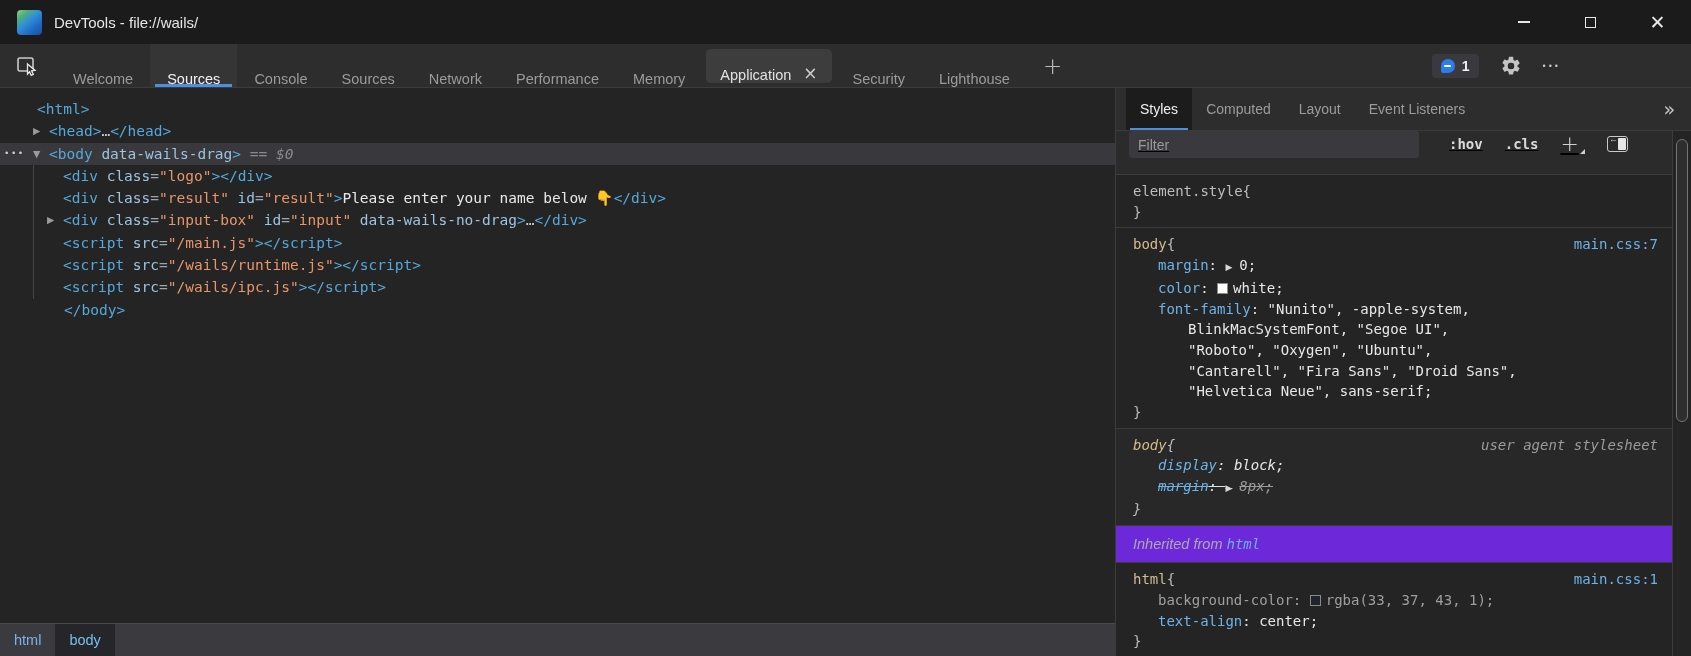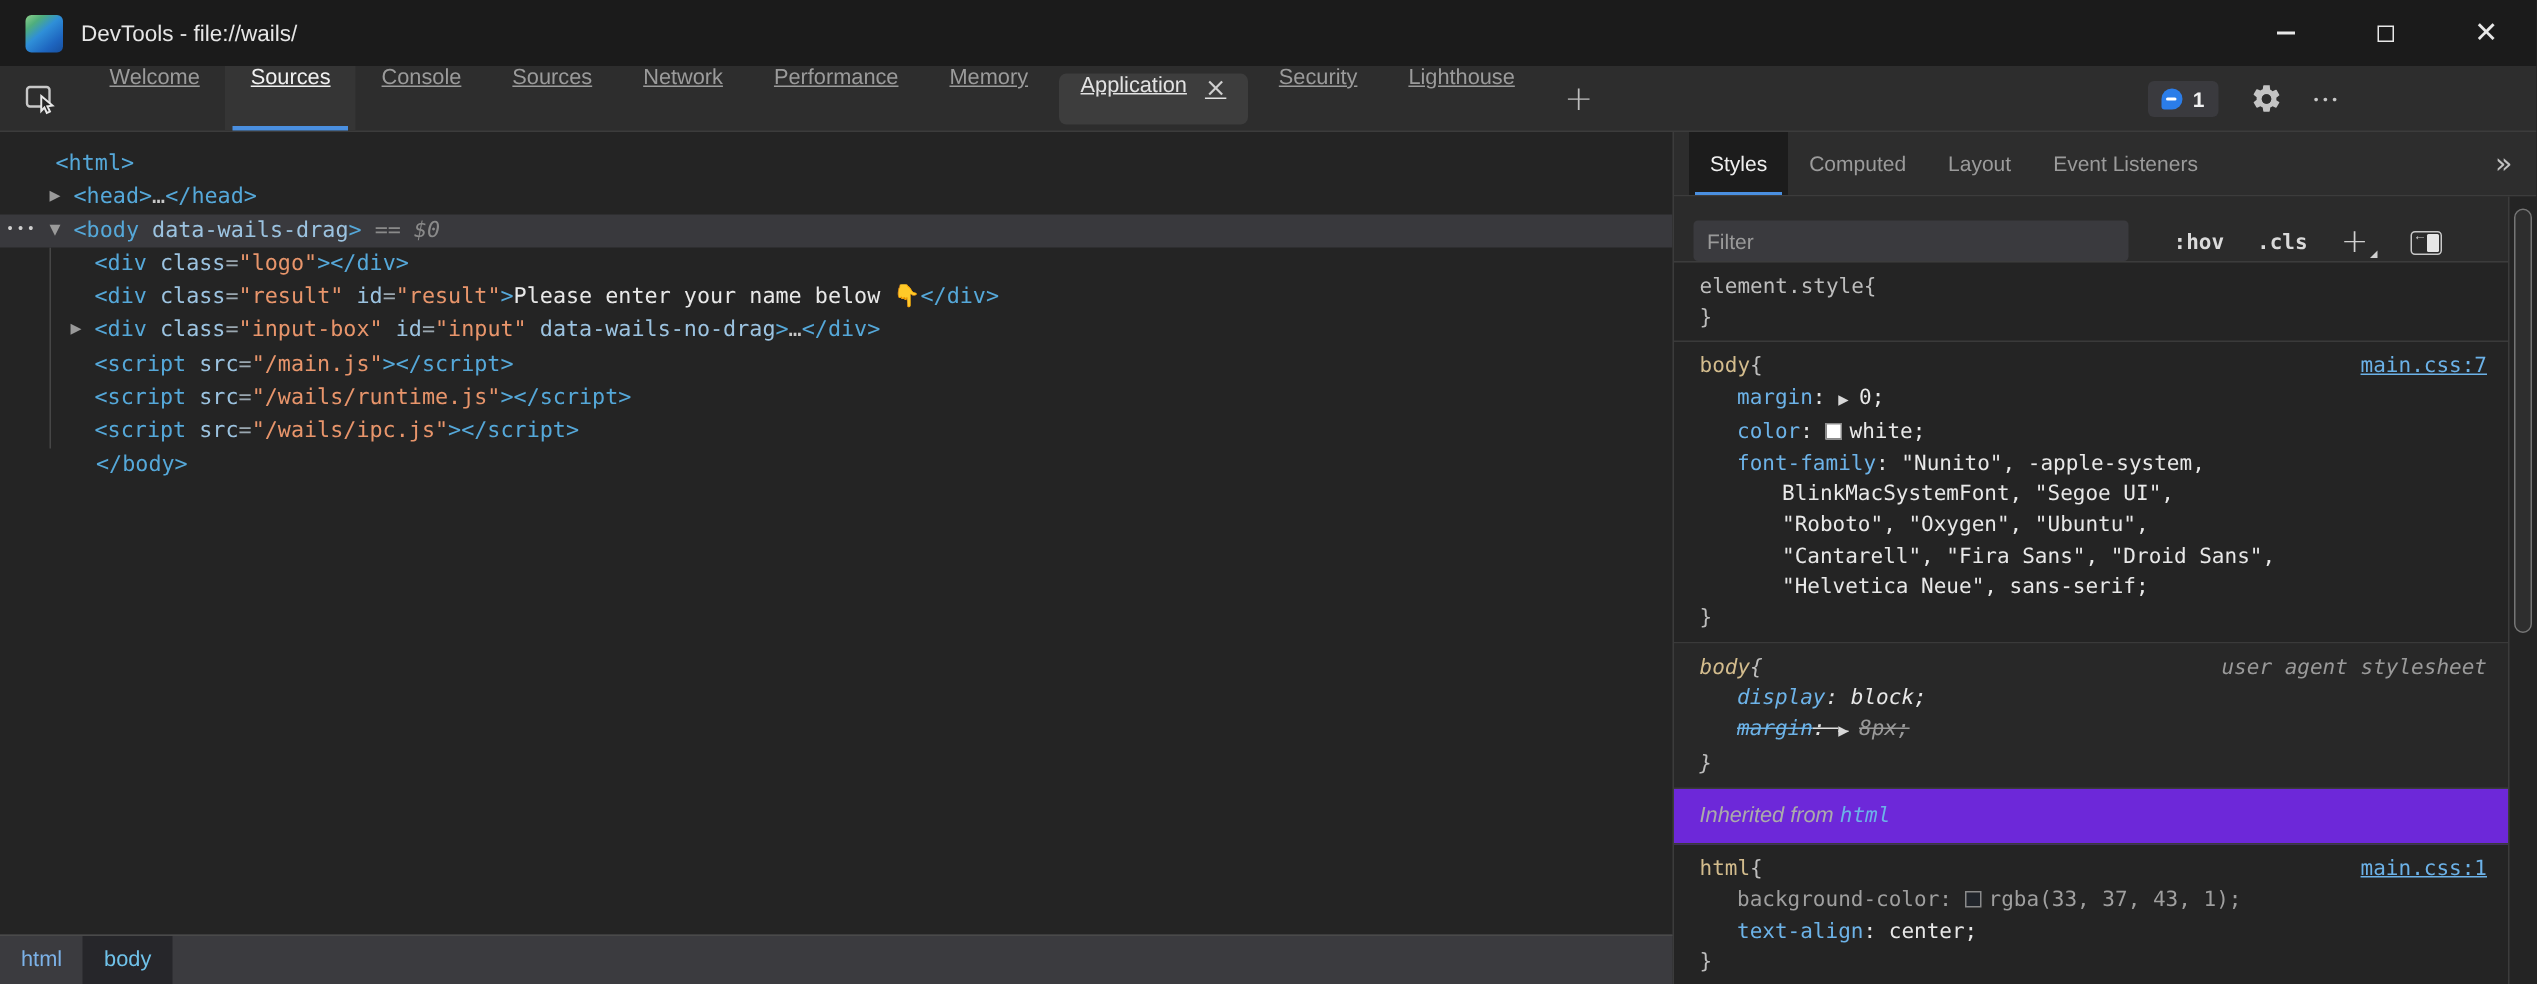--- a/index.html
+++ b/index.html
@@ -14,21 +14,21 @@
   .win-controls { position:absolute; right:0; top:0; height:44px; display:flex; }
   .win-btn { width:67px; height:44px; display:flex; align-items:center; justify-content:center; color:#e8e8e8; }
   .glyph-min { width:12px; height:1.5px; background:#e8e8e8; }
   .glyph-max { width:11px; height:11px; border:1.5px solid #e8e8e8; }
   .glyph-close { font-size:19px; line-height:1; font-family:"DejaVu Sans",sans-serif; }
 
   
   .toolbar { height:44px; background:#2d2d2d; border-bottom:1px solid #3c3c3c; display:flex; align-items:center; padding-left:10px; }
   .inspect-btn { width:34px; height:34px; display:flex; align-items:center; justify-content:center; margin-right:12px; }
   .main-tabs { display:flex; height:43px; align-items:center; }
-  .tab { position:relative; height:43px; display:flex; align-items:flex-start; padding:0 17px; color:#9b9b9b; font-size:14.5px; white-space:nowrap;text-decoration:underline; }
+  .tab { position:relative; height:43px; display:flex; align-items:flex-end; padding:0 17px; color:#9b9b9b; font-size:14.5px; white-space:nowrap; }
   .tab.active { background:#353535; color:#f2f2f2; }
   .tab.active::after { content:""; position:absolute; left:5px; right:5px; bottom:0; height:3px; background:#4a8fe0; }
   .tab.highlighted { height:34px; background:#3d3d3d; border-radius:5px; margin:0 4px; color:#e2e2e2; gap:12px; padding:0 14px; }
   .tab-close { color:#cfcfcf; font-size:17px; font-family:"DejaVu Sans",sans-serif; }
   .add-tab { color:#bdbdbd; font-size:23px; font-weight:300; padding:0 14px; margin-left:2px; font-family:"DejaVu Sans",sans-serif; }
   .toolbar-right { margin-left:auto; display:flex; align-items:center; gap:21px; padding-right:130px; }
   .issues-badge { display:flex; align-items:center; gap:7px; background:#3a3a3e; border-radius:4px; padding:4px 9px; }
   .bubble { width:14px; height:14px; background:#2b7de9; border-radius:50% 50% 50% 2px; position:relative; }
   .bubble::after { content:""; position:absolute; left:3px; top:6px; width:7px; height:2px; background:#fff; border-radius:1px; }
   .issues-count { color:#f0f0f0; font-size:14px; font-weight:bold; }
@@ -58,39 +58,39 @@
   
   .styles-panel { flex:1; display:flex; flex-direction:column; background:#242424; }
   .styles-tabs { height:43px; background:#2d2d2d; border-bottom:1px solid #3c3c3c; display:flex; align-items:stretch; padding-left:10px; }
   .styles-tab { position:relative; display:flex; align-items:center; padding:0 14px; color:#9b9b9b; font-size:14px; white-space:nowrap; }
   .styles-tab.active { background:#1c1c1c; color:#f0f0f0; }
   .styles-tab.active::after { content:""; position:absolute; left:4px; right:4px; bottom:0; height:2.5px; background:#4a8fe0; }
   .tabs-chevron { margin-left:auto; display:flex; align-items:center; padding-right:16px; color:#c0c0c0; font-size:19px; font-family:"DejaVu Sans",sans-serif; }
 
   .styles-lower { flex:1; display:flex; min-height:0; }
   .styles-left { flex:1; display:flex; flex-direction:column; min-width:0; }
-  .filter-row { height:44px; display:flex; align-items:flex-end; padding-left:13px; border-bottom:1px solid #3c3c3c; background:#2b2b2b; }
+  .filter-row { height:44px; display:flex; align-items:flex-start; padding-left:13px; border-bottom:1px solid #3c3c3c; background:#2b2b2b;text-decoration:underline; }
   .filter-input { width:290px; height:27px; background:#3a3a3e; border:none; border-radius:3px; color:#dcdcdc; font-size:14px; padding:0 9px; font-family:"Liberation Sans",sans-serif; }
   .filter-input::placeholder { color:#9a9a9a; }
   .filter-controls { display:flex; align-items:center; gap:22px; margin-left:30px; }
   .pseudo-btn,.class-btn { font-family:"DejaVu Sans Mono",monospace; font-weight:bold; font-size:14px; color:#dadada; }
   .new-rule-btn { position:relative; color:#d0d0d0; font-size:22px; font-weight:300; font-family:"DejaVu Sans",sans-serif; padding-right:6px; }
   .new-rule-btn::after { content:""; position:absolute; right:0; bottom:2px; border-left:5px solid transparent; border-bottom:5px solid #d0d0d0; }
   .dock-icon { width:21px; height:16px; border:1.5px solid #c8c8c8; border-radius:3px; position:relative; }
   .dock-icon::after { content:""; position:absolute; right:1px; top:1px; bottom:1px; width:8px; background:#e6e6e6; border-radius:1px; }
   .dock-icon::before { content:"←"; position:absolute; left:1px; top:-3px; color:#c8c8c8; font-size:9px; }
 
   .styles-content { flex:1; overflow:hidden; font-family:"DejaVu Sans Mono",monospace; font-size:14px; line-height:20.7px; color:#e0e0e0; }
   .sec-rule { padding:6px 0 5px 0; border-bottom:1px solid #3a3a3a; }
   .sec-rule.ua { font-style:italic; background:#282828; }
   .rule-head { display:flex; padding:0 14px 0 17px; }
   .selector { color:#d3bc8d; } .selector.gray { color:#bdbdbd; }
   .brace,.rule-close { color:#bdbdbd; }
   .rule-close { padding-left:17px; }
-  .css-link { margin-left:auto; color:#6cb2e8; text-decoration:underline; }
+  .css-link { margin-left:auto; color:#6cb2e8; }
   .ua-note { margin-left:auto; color:#9a9a9a; }
   .prop-line { padding-left:42px; white-space:nowrap; }
   .prop-name { color:#6db3e8; } .prop-colon { color:#e0e0e0; }
   .prop-value { color:#e8e8e8; }
   .prop-arrow { color:#d8d8d8; font-size:9px; font-family:"DejaVu Sans",sans-serif; margin-right:7px; }
   .prop-wrap { padding-left:72px; color:#e8e8e8; white-space:nowrap; }
   .prop-line.struck .prop-name, .prop-line.struck .prop-colon, .prop-line.struck .prop-value,
   .prop-line.struck .prop-arrow { text-decoration:line-through; }
   .prop-line.struck .prop-value { color:#9a9a9a; }
   .prop-line.grayed .prop-name, .prop-line.grayed .prop-colon, .prop-line.grayed .prop-value { color:#9f9f9f; }

